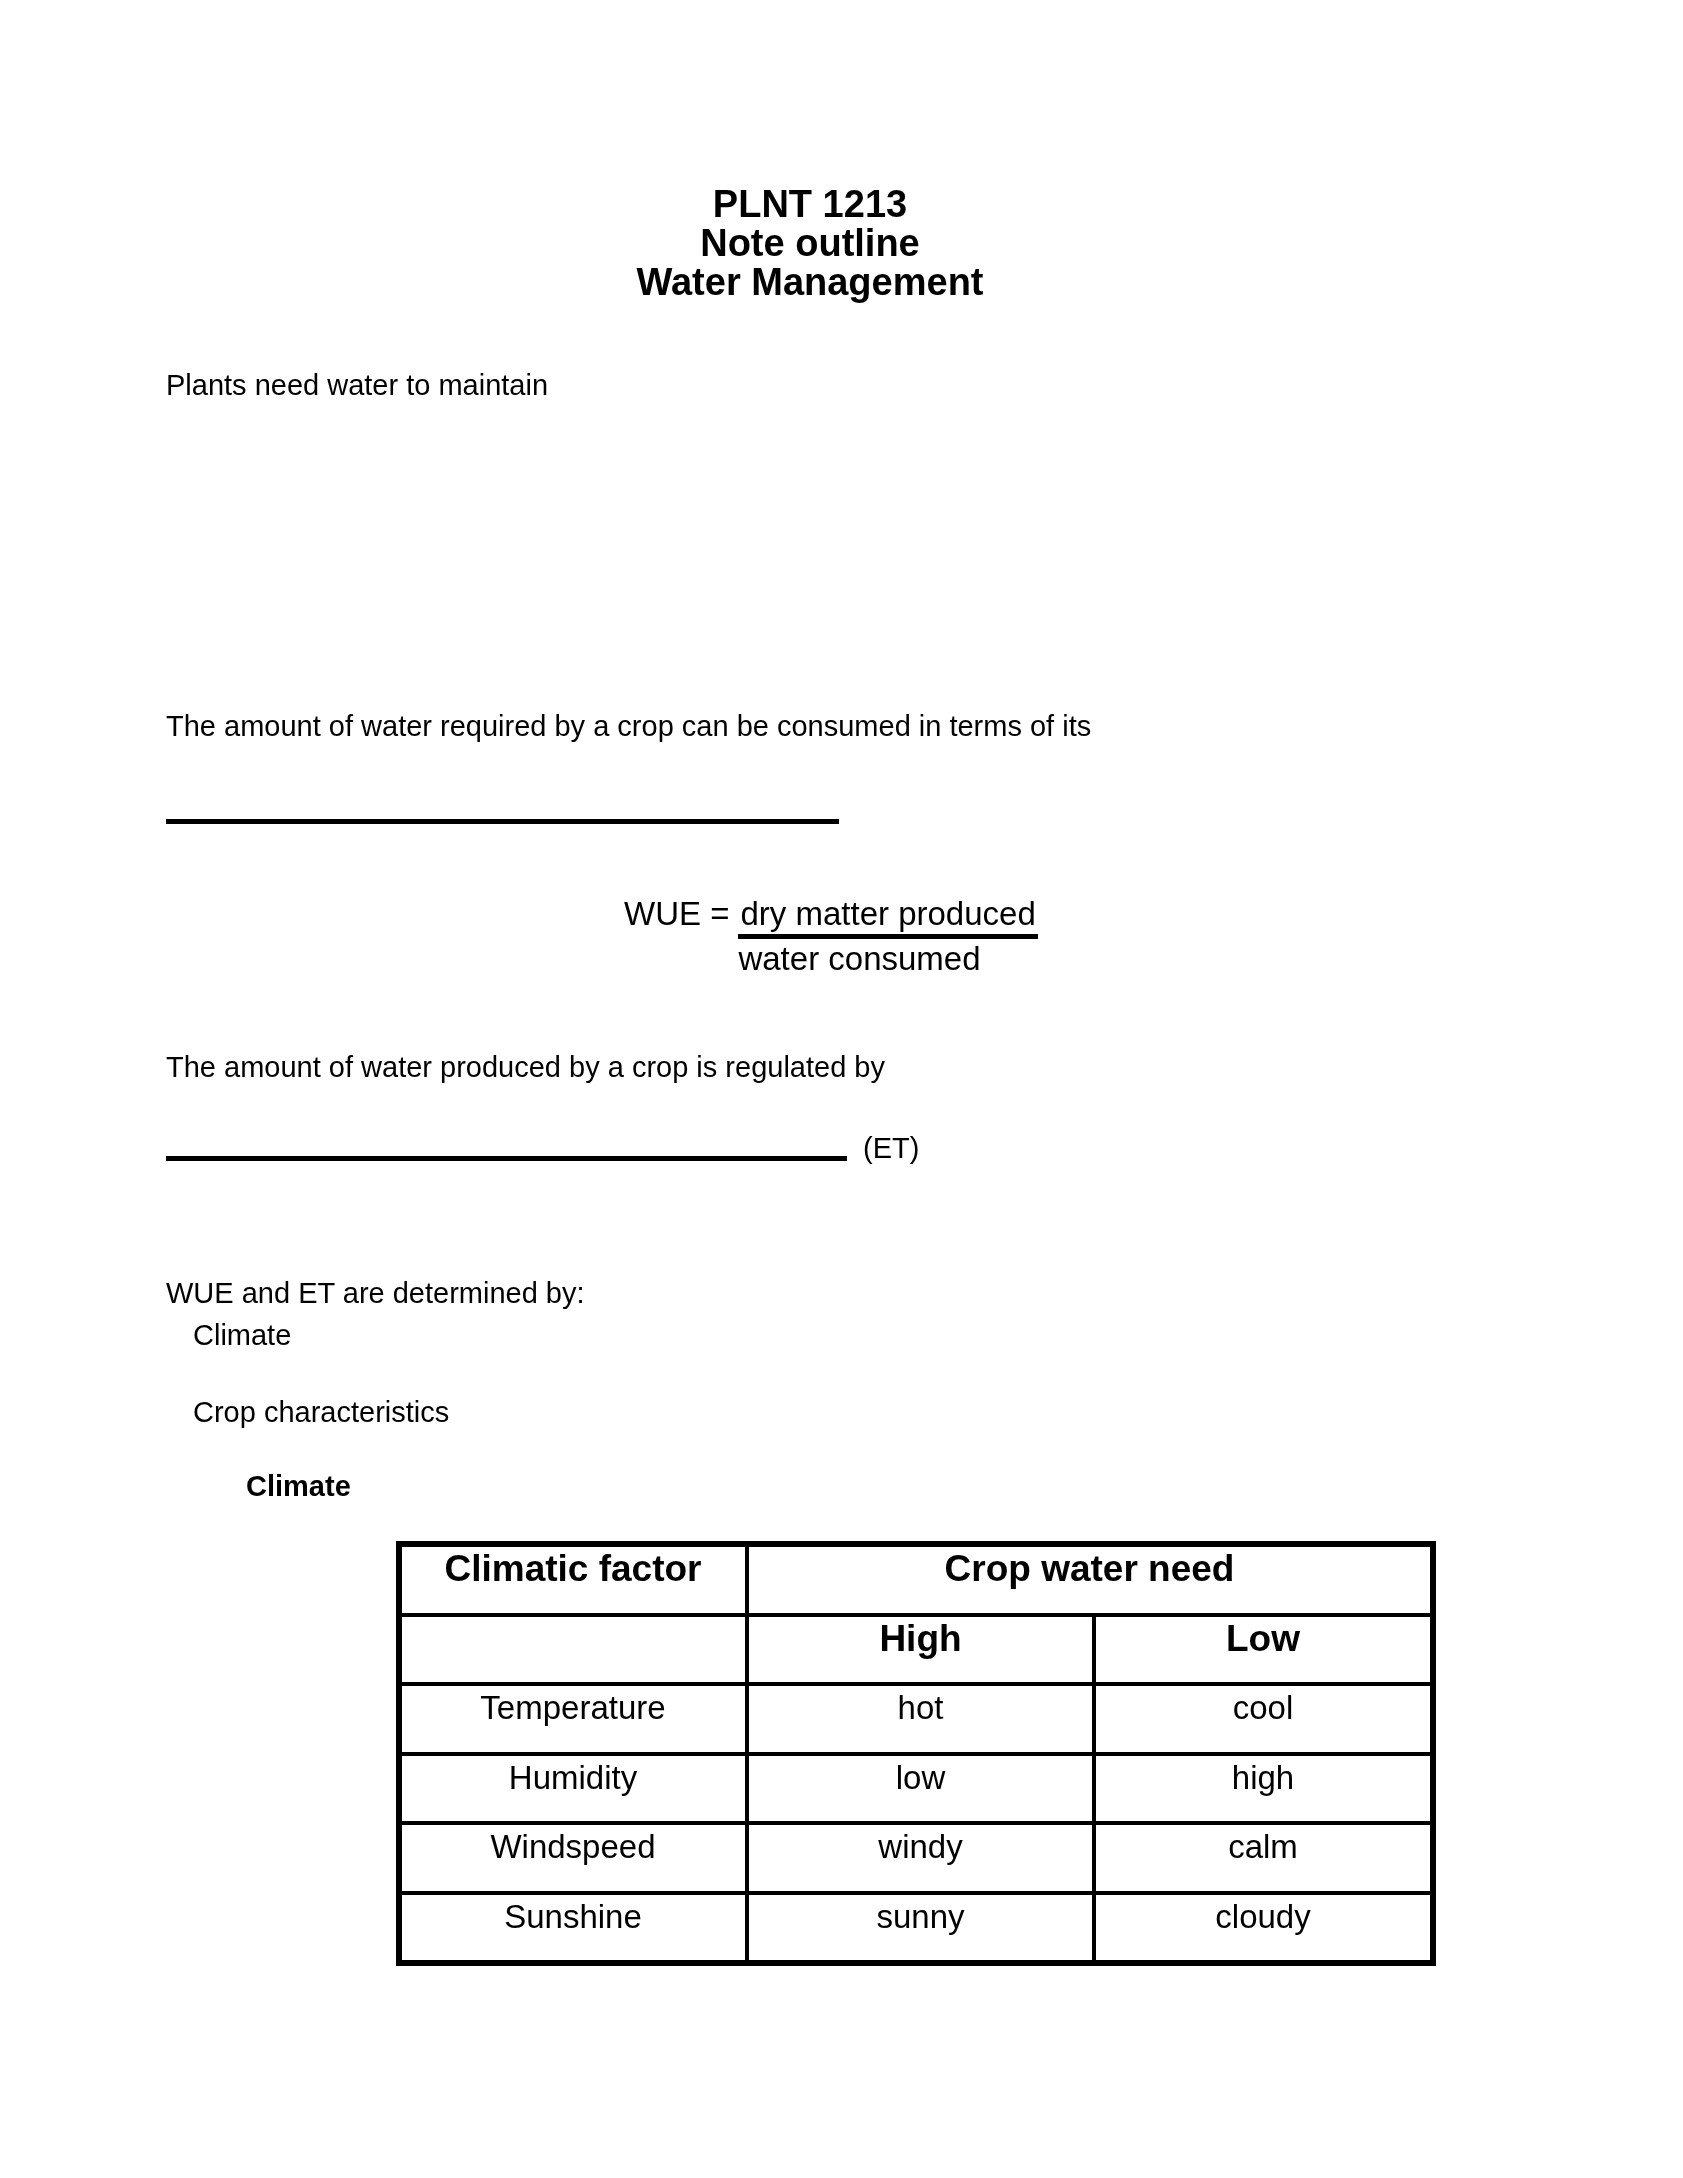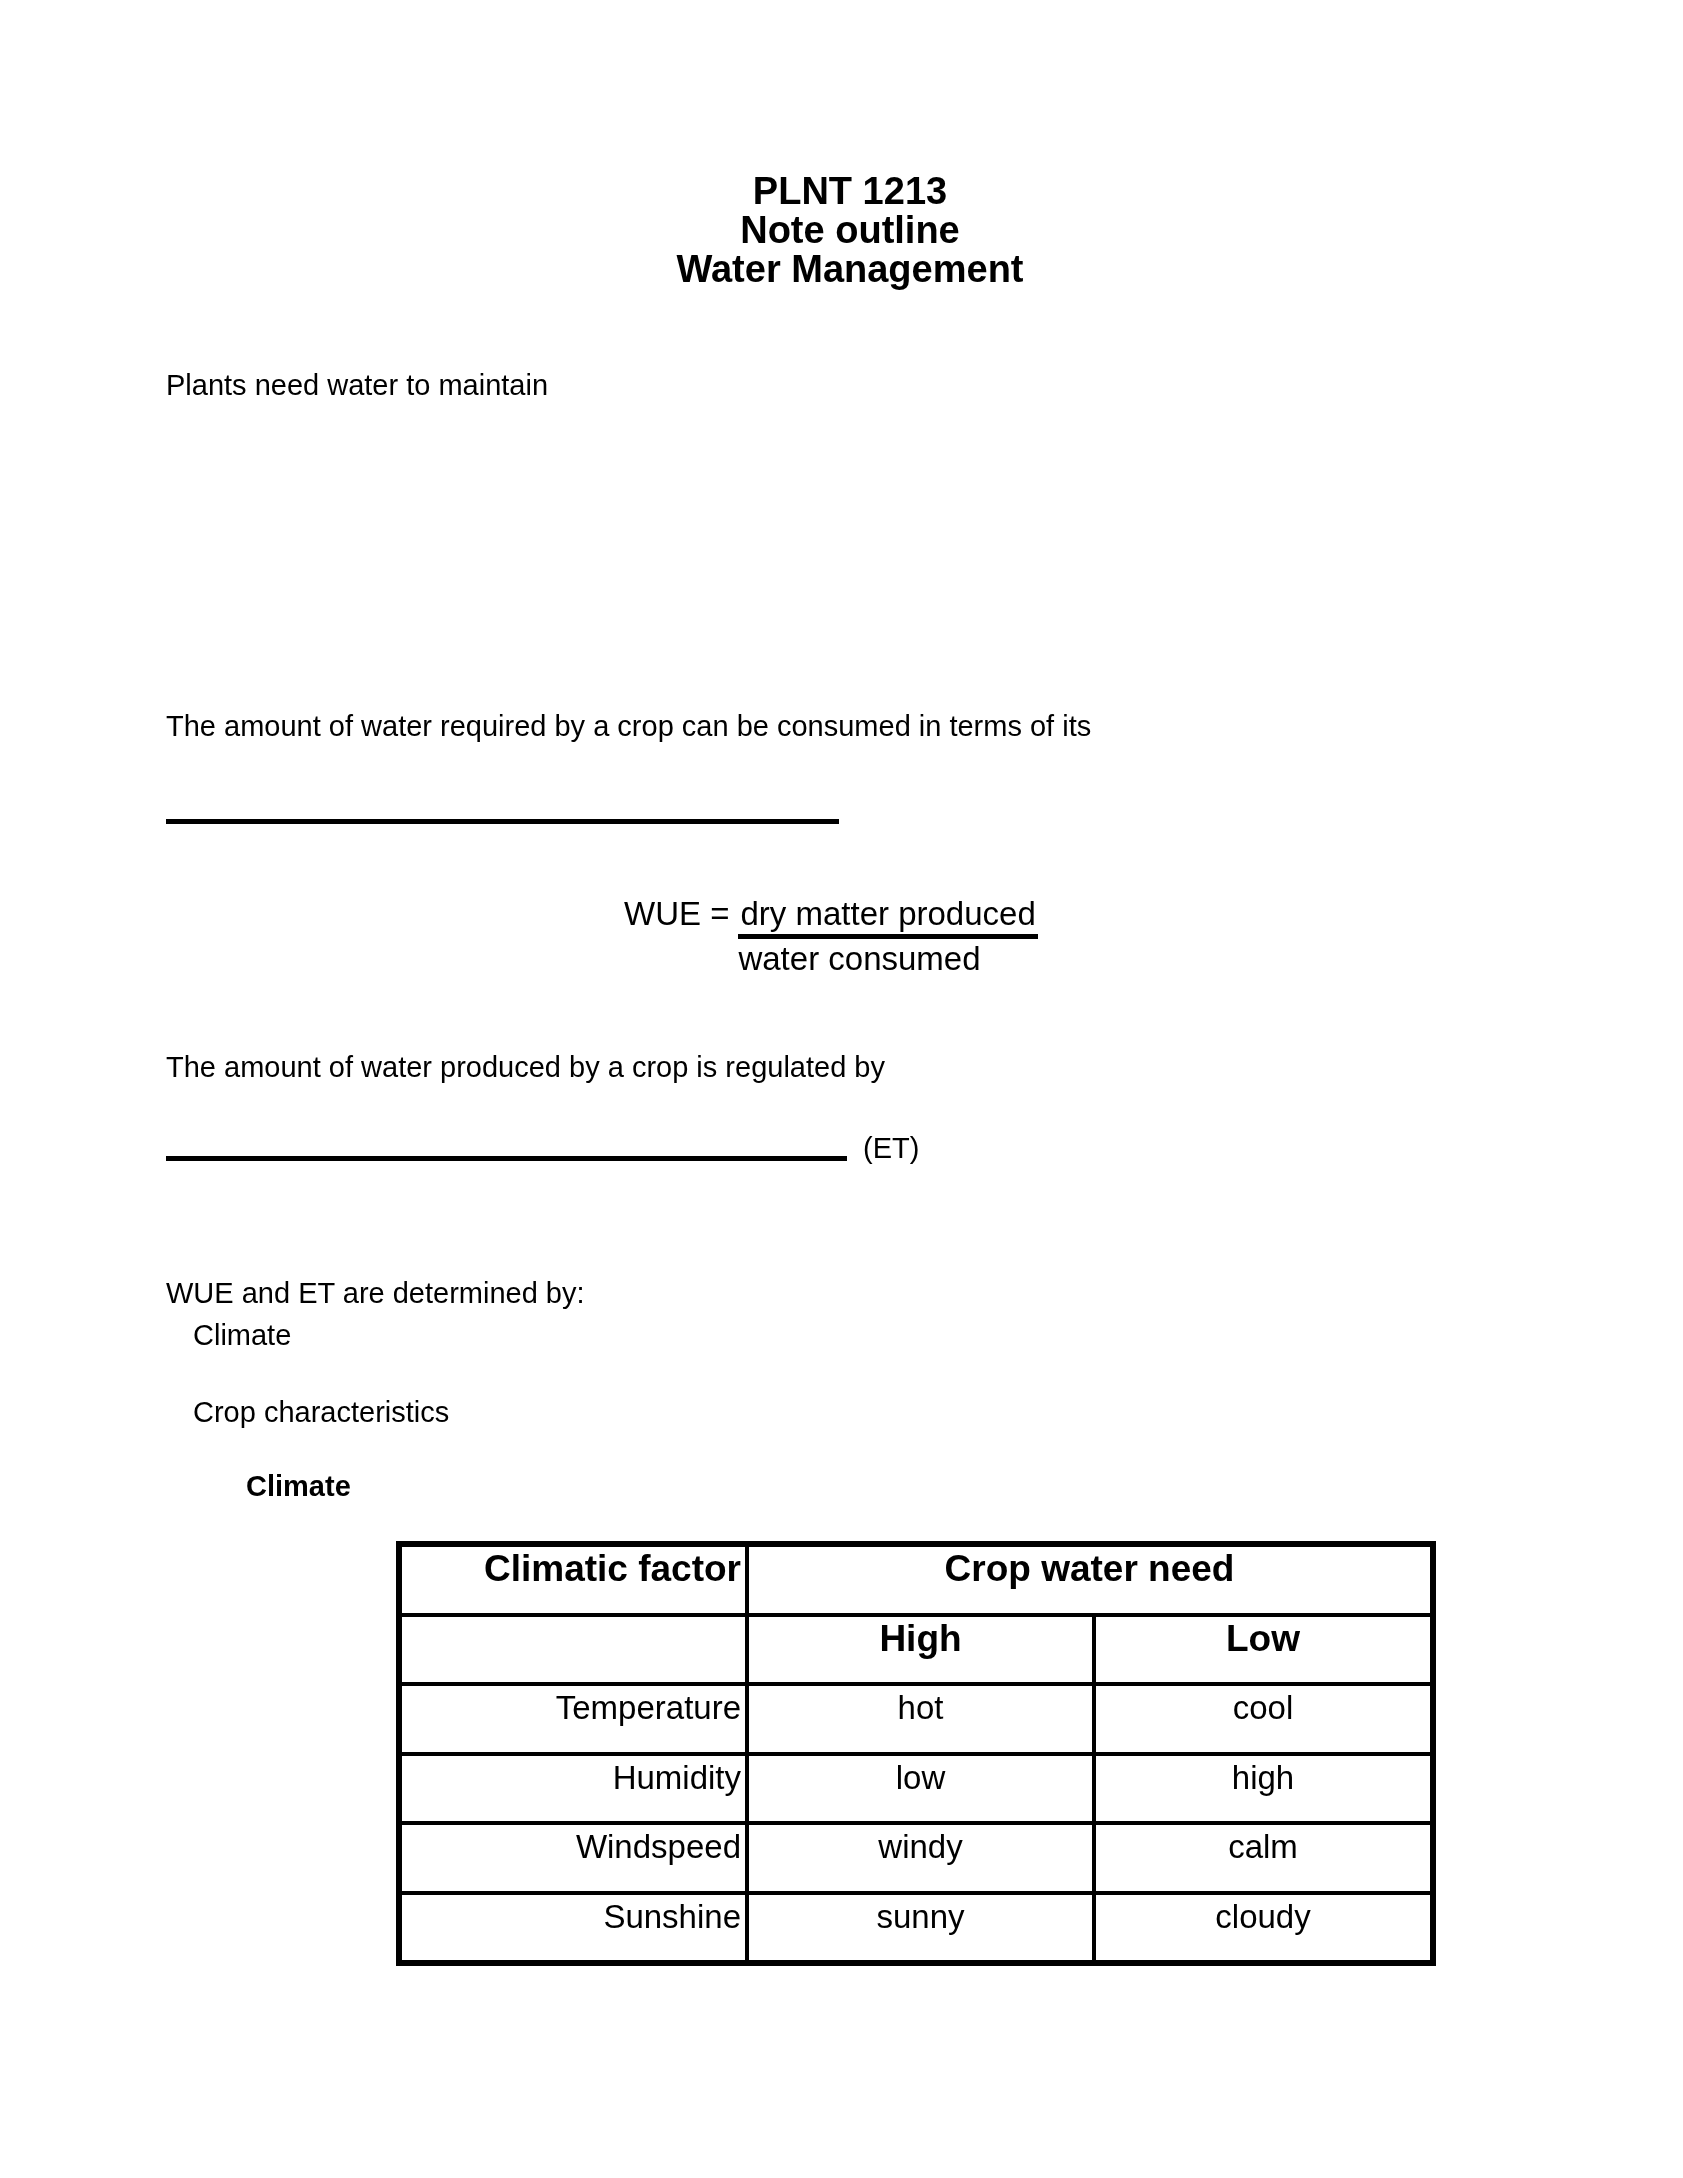--- a/index.html
+++ b/index.html
@@ -15,27 +15,26 @@
     color: #000000;
     font-family: "Liberation Sans", "DejaVu Sans", sans-serif;
     overflow: hidden;
   }
   .abs { position: absolute; margin: 0; white-space: nowrap; }
 
   
   .title-block {
     position: absolute;
     left: 0;
-    top: 172px;
+    top: 185px;
     width: 1620px;
     text-align: center;
     font-size: 38px;
     font-weight: bold;
     line-height: 39px;
-    margin-left: 40px;
   }
 
   .body-text { font-size: 29px; line-height: 40px; }
 
   .p-intro      { left: 166px; top: 365px; }
   .p-described  { left: 166px; top: 706px; }
   .p-regulated  { left: 166px; top: 1047px; }
   .p-determined { left: 166px; top: 1273px; }
   .item-climate { left: 193px; top: 1315px; }
   .item-crop    { left: 193px; top: 1392px; }
@@ -79,21 +78,21 @@
     font-weight: normal;
     padding: 2px 4px 0 4px;
     text-align: center;
     overflow: hidden;
   }
   table.climate .hdr {
     font-size: 37px;
     font-weight: bold;
   }
   table.climate .col-factor {
-    text-align: right;
+    text-align: center;
     padding-left: 3px;
     margin-left: 47px;
   }
 </style>
 </head>
 <body>
 
 <div class="page">
 
   <div class="title-block">

